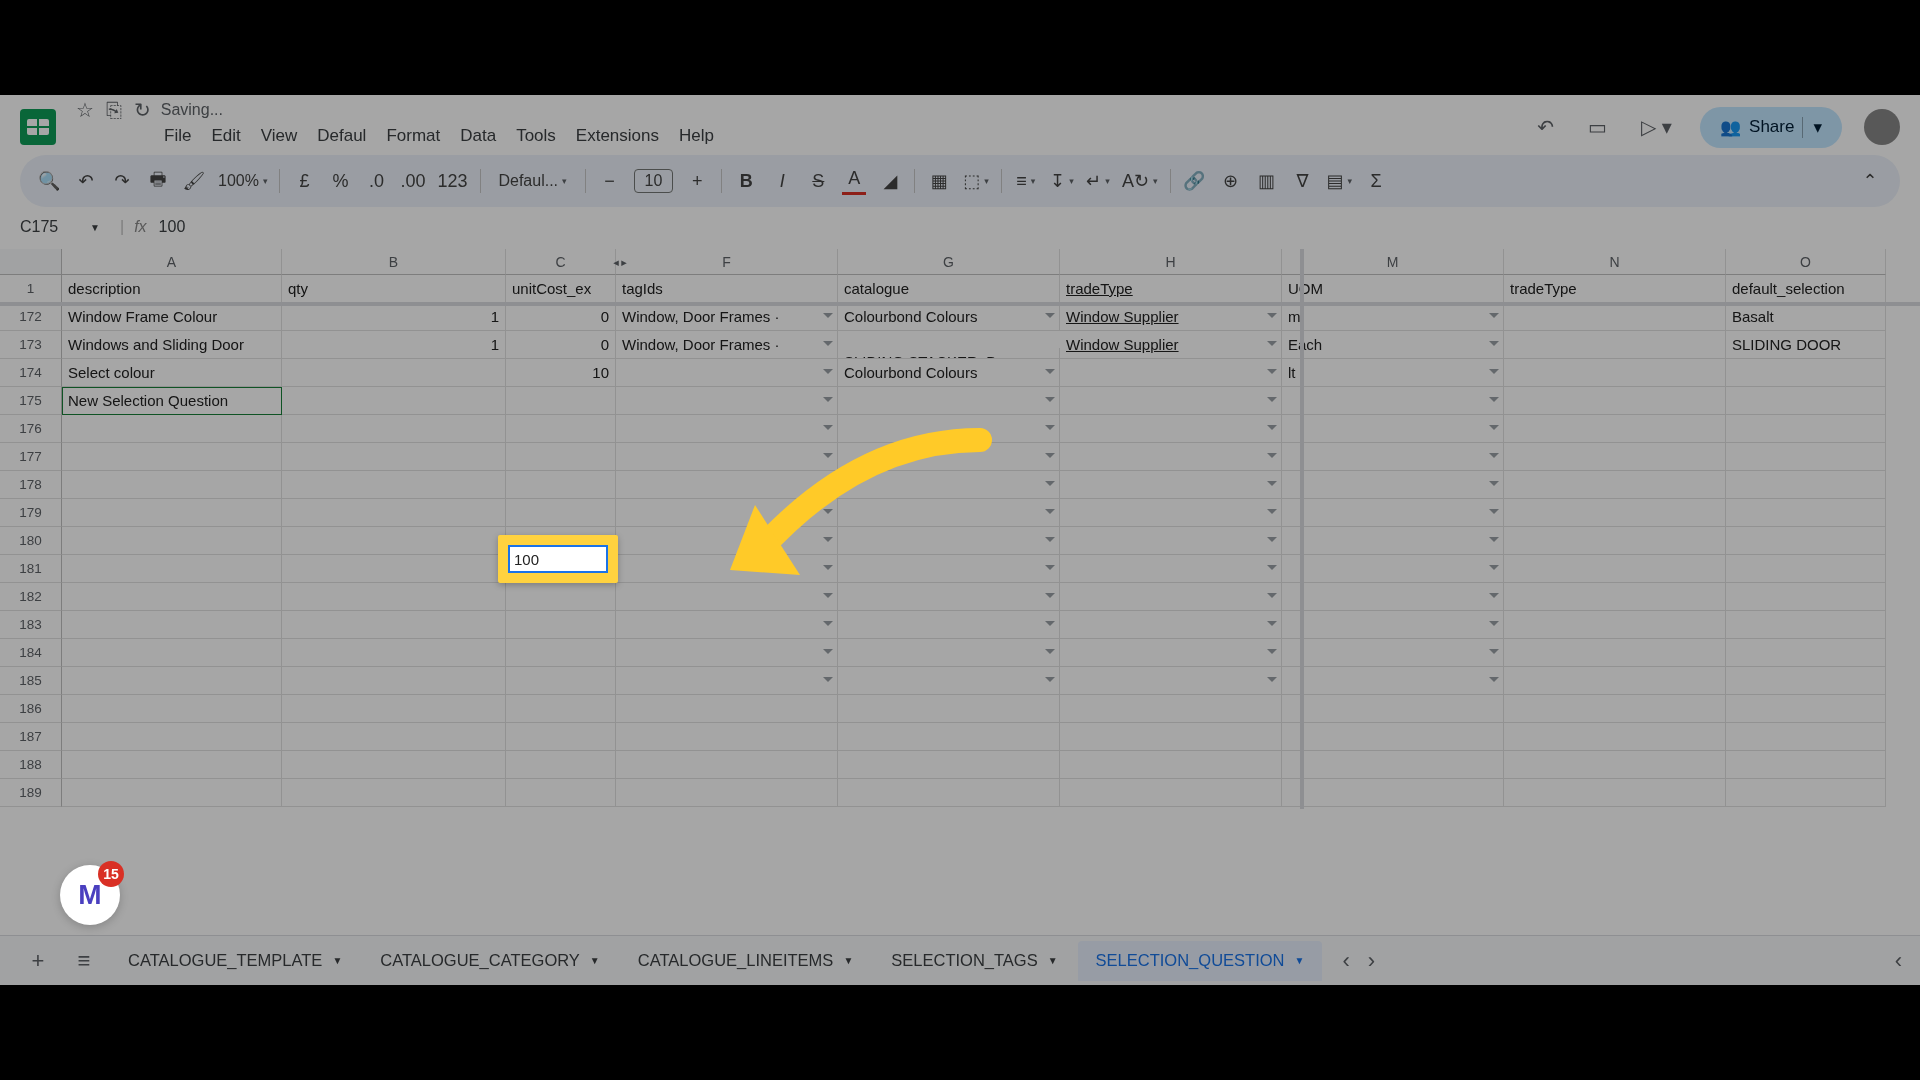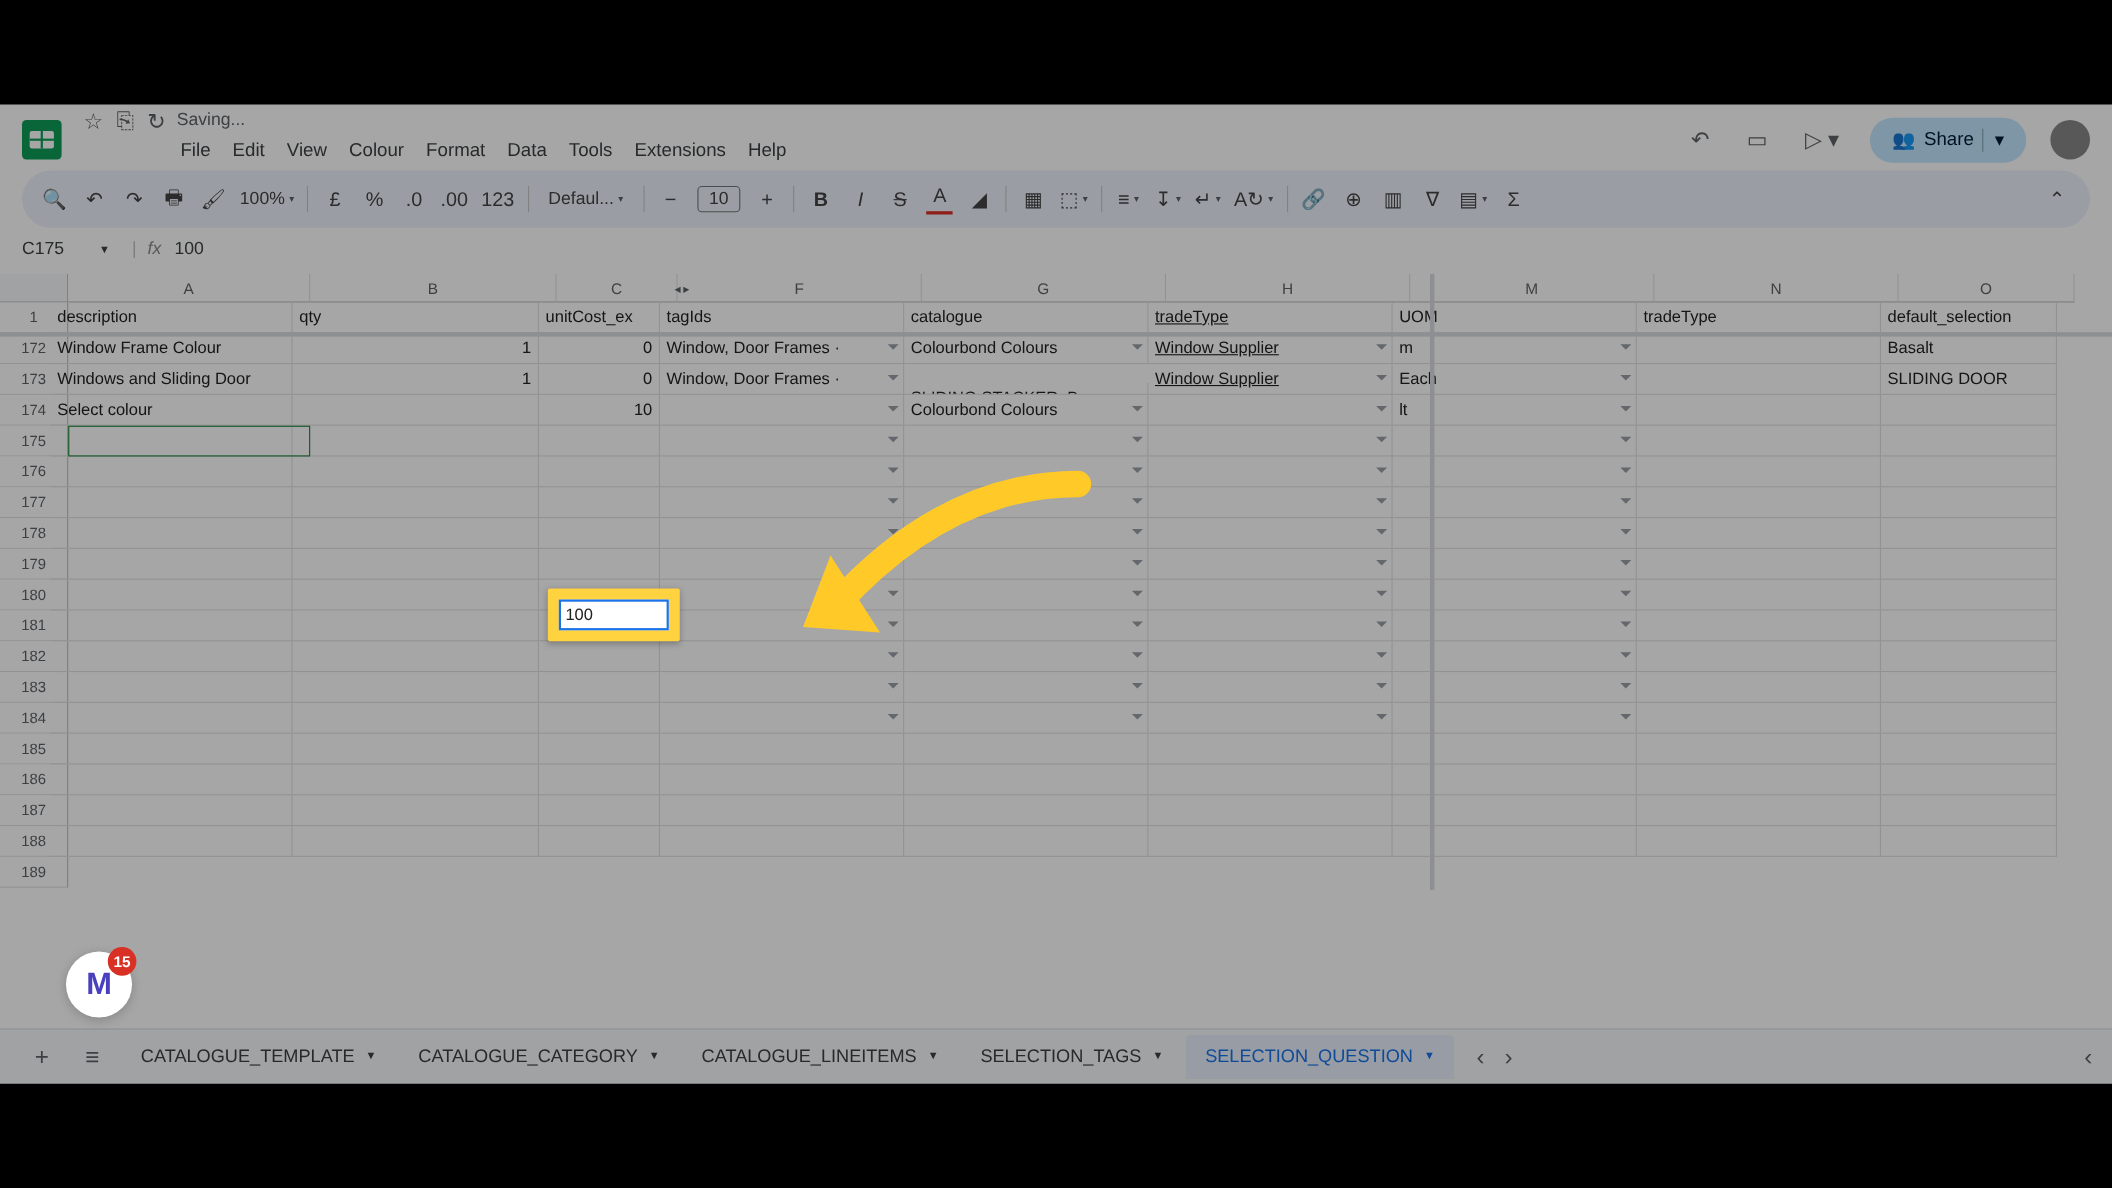--- a/index.html
+++ b/index.html
@@ -42,21 +42,21 @@
 .fx-sep { color: #c0c0c0; margin: 0 10px; }
 .fx-label { font-style: italic; color: #8a8a8a; margin-right: 12px; }
 
 
 .grid { position: relative; margin-top: 8px; }
 .corner { position: absolute; left: 0; top: 0; width: 62px; height: 26px; background: #f8f9fa; border-right: 1px solid #c0c0c0; border-bottom: 1px solid #c0c0c0; }
 .col-headers { display: flex; position: absolute; left: 62px; top: 0; height: 26px; background: #fff; }
 .col-h { border-right: 1px solid #e1e1e1; border-bottom: 1px solid #c0c0c0; text-align: center; font-size: 14px; color: #5f6368; line-height: 26px; }
 .row-headers { position: absolute; left: 0; top: 26px; width: 62px; }
 .row-h { height: 28px; border-right: 1px solid #c0c0c0; border-bottom: 1px solid #e1e1e1; text-align: center; font-size: 13.5px; color: #5f6368; line-height: 28px; background: #fff; }
-.cells { position: absolute; left: 46px; top: 26px; }
+.cells { position: absolute; left: 62px; top: 26px; }
 .cell-row { display: flex; height: 28px; }
 .cell { border-right: 1px solid #e1e1e1; border-bottom: 1px solid #e1e1e1; font-size: 15px; color: #222; padding: 0 6px; line-height: 28px; white-space: nowrap; overflow: hidden; position: relative; }
 .cell.right { text-align: right; }
 .dd-arrow { position: absolute; right: 4px; top: 10px; width: 0; height: 0; border-left: 5px solid transparent; border-right: 5px solid transparent; border-top: 5px solid #9aa0a6; }
 .frozen-row-line { position: absolute; left: 0; height: 4px; background: #dadce0; width: 100%; }
 .frozen-col-line { position: absolute; top: 0; width: 4px; background: #dadce0; }
 .sel-outline { position: absolute; border: 1px solid #188038; pointer-events: none; }
 
 
 .cA { width: 220px; } .cB { width: 224px; } .cC { width: 110px; } .cF { width: 222px; }
@@ -99,21 +99,21 @@
       <div style="display:flex;align-items:center">
         <span class="title-icon">☆</span>
         <span class="title-icon">⎘</span>
         <span class="title-icon">↻</span>
         <span class="saving">Saving...</span>
       </div>
       <div class="menubar" id="menubar">
           <span>File</span>
           <span>Edit</span>
           <span>View</span>
-          <span>Colour</span>
+          <span>Defaul</span>
           <span>Format</span>
           <span>Data</span>
           <span>Tools</span>
           <span>Extensions</span>
           <span>Help</span>
         </div>
     </div>
     <div class="title-right">
       <span class="title-icon">↶</span>
       <span class="title-icon">▭</span>
@@ -267,20 +267,39 @@
           </div>
           <div class="cell cG" style="width: 222px;">Colourbond Colours<div class="dd-arrow"></div></div>
           <div class="cell cH" style="width: 222px;">
             <div class="dd-arrow"></div>
           </div>
           <div class="cell cM" style="width: 222px;">lt<div class="dd-arrow"></div></div>
           <div class="cell cN" style="width: 222px;"></div>
           <div class="cell cO" style="width: 160px;"></div>
         </div>
         <div class="cell-row">
+          <div class="cell cA" style="width: 220px;">New Selection Question</div>
+          <div class="cell cB right" style="width: 224px;"></div>
+          <div class="cell cC right" style="width: 110px;"></div>
+          <div class="cell cF" style="width: 222px;">
+            <div class="dd-arrow"></div>
+          </div>
+          <div class="cell cG" style="width: 222px;">
+            <div class="dd-arrow"></div>
+          </div>
+          <div class="cell cH" style="width: 222px;">
+            <div class="dd-arrow"></div>
+          </div>
+          <div class="cell cM" style="width: 222px;">
+            <div class="dd-arrow"></div>
+          </div>
+          <div class="cell cN" style="width: 222px;"></div>
+          <div class="cell cO" style="width: 160px;"></div>
+        </div>
+        <div class="cell-row">
           <div class="cell cA" style="width: 220px;"></div>
           <div class="cell cB right" style="width: 224px;"></div>
           <div class="cell cC right" style="width: 110px;"></div>
           <div class="cell cF" style="width: 222px;">
             <div class="dd-arrow"></div>
           </div>
           <div class="cell cG" style="width: 222px;">
             <div class="dd-arrow"></div>
           </div>
           <div class="cell cH" style="width: 222px;">

